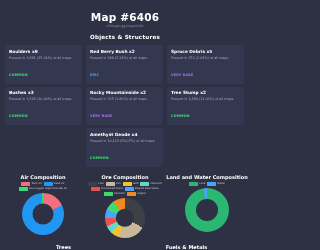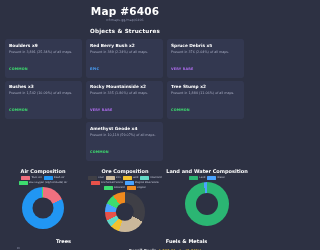--- a/index.html
+++ b/index.html
@@ -10,21 +10,21 @@
     overflow: hidden;
   }
   #page {
     width: 250px; height: 250px;
     position: relative;
     background: #2d3143;
     overflow: hidden;
   }
 
   
-  .hdr { padding-top: 5px; text-align: center; }
+  .hdr { padding-top: 11px; text-align: center; }
   .hdr-title {
     font-size: 10.5px; font-weight: bold; color: #ffffff;
     letter-spacing: .2px; line-height: 12px;
   }
   .hdr-sub {
     font-size: 3.2px; color: #8e93ad; line-height: 6px;
     letter-spacing: .1px;
   }
   .section-title {
     text-align: center; color: #ffffff;

